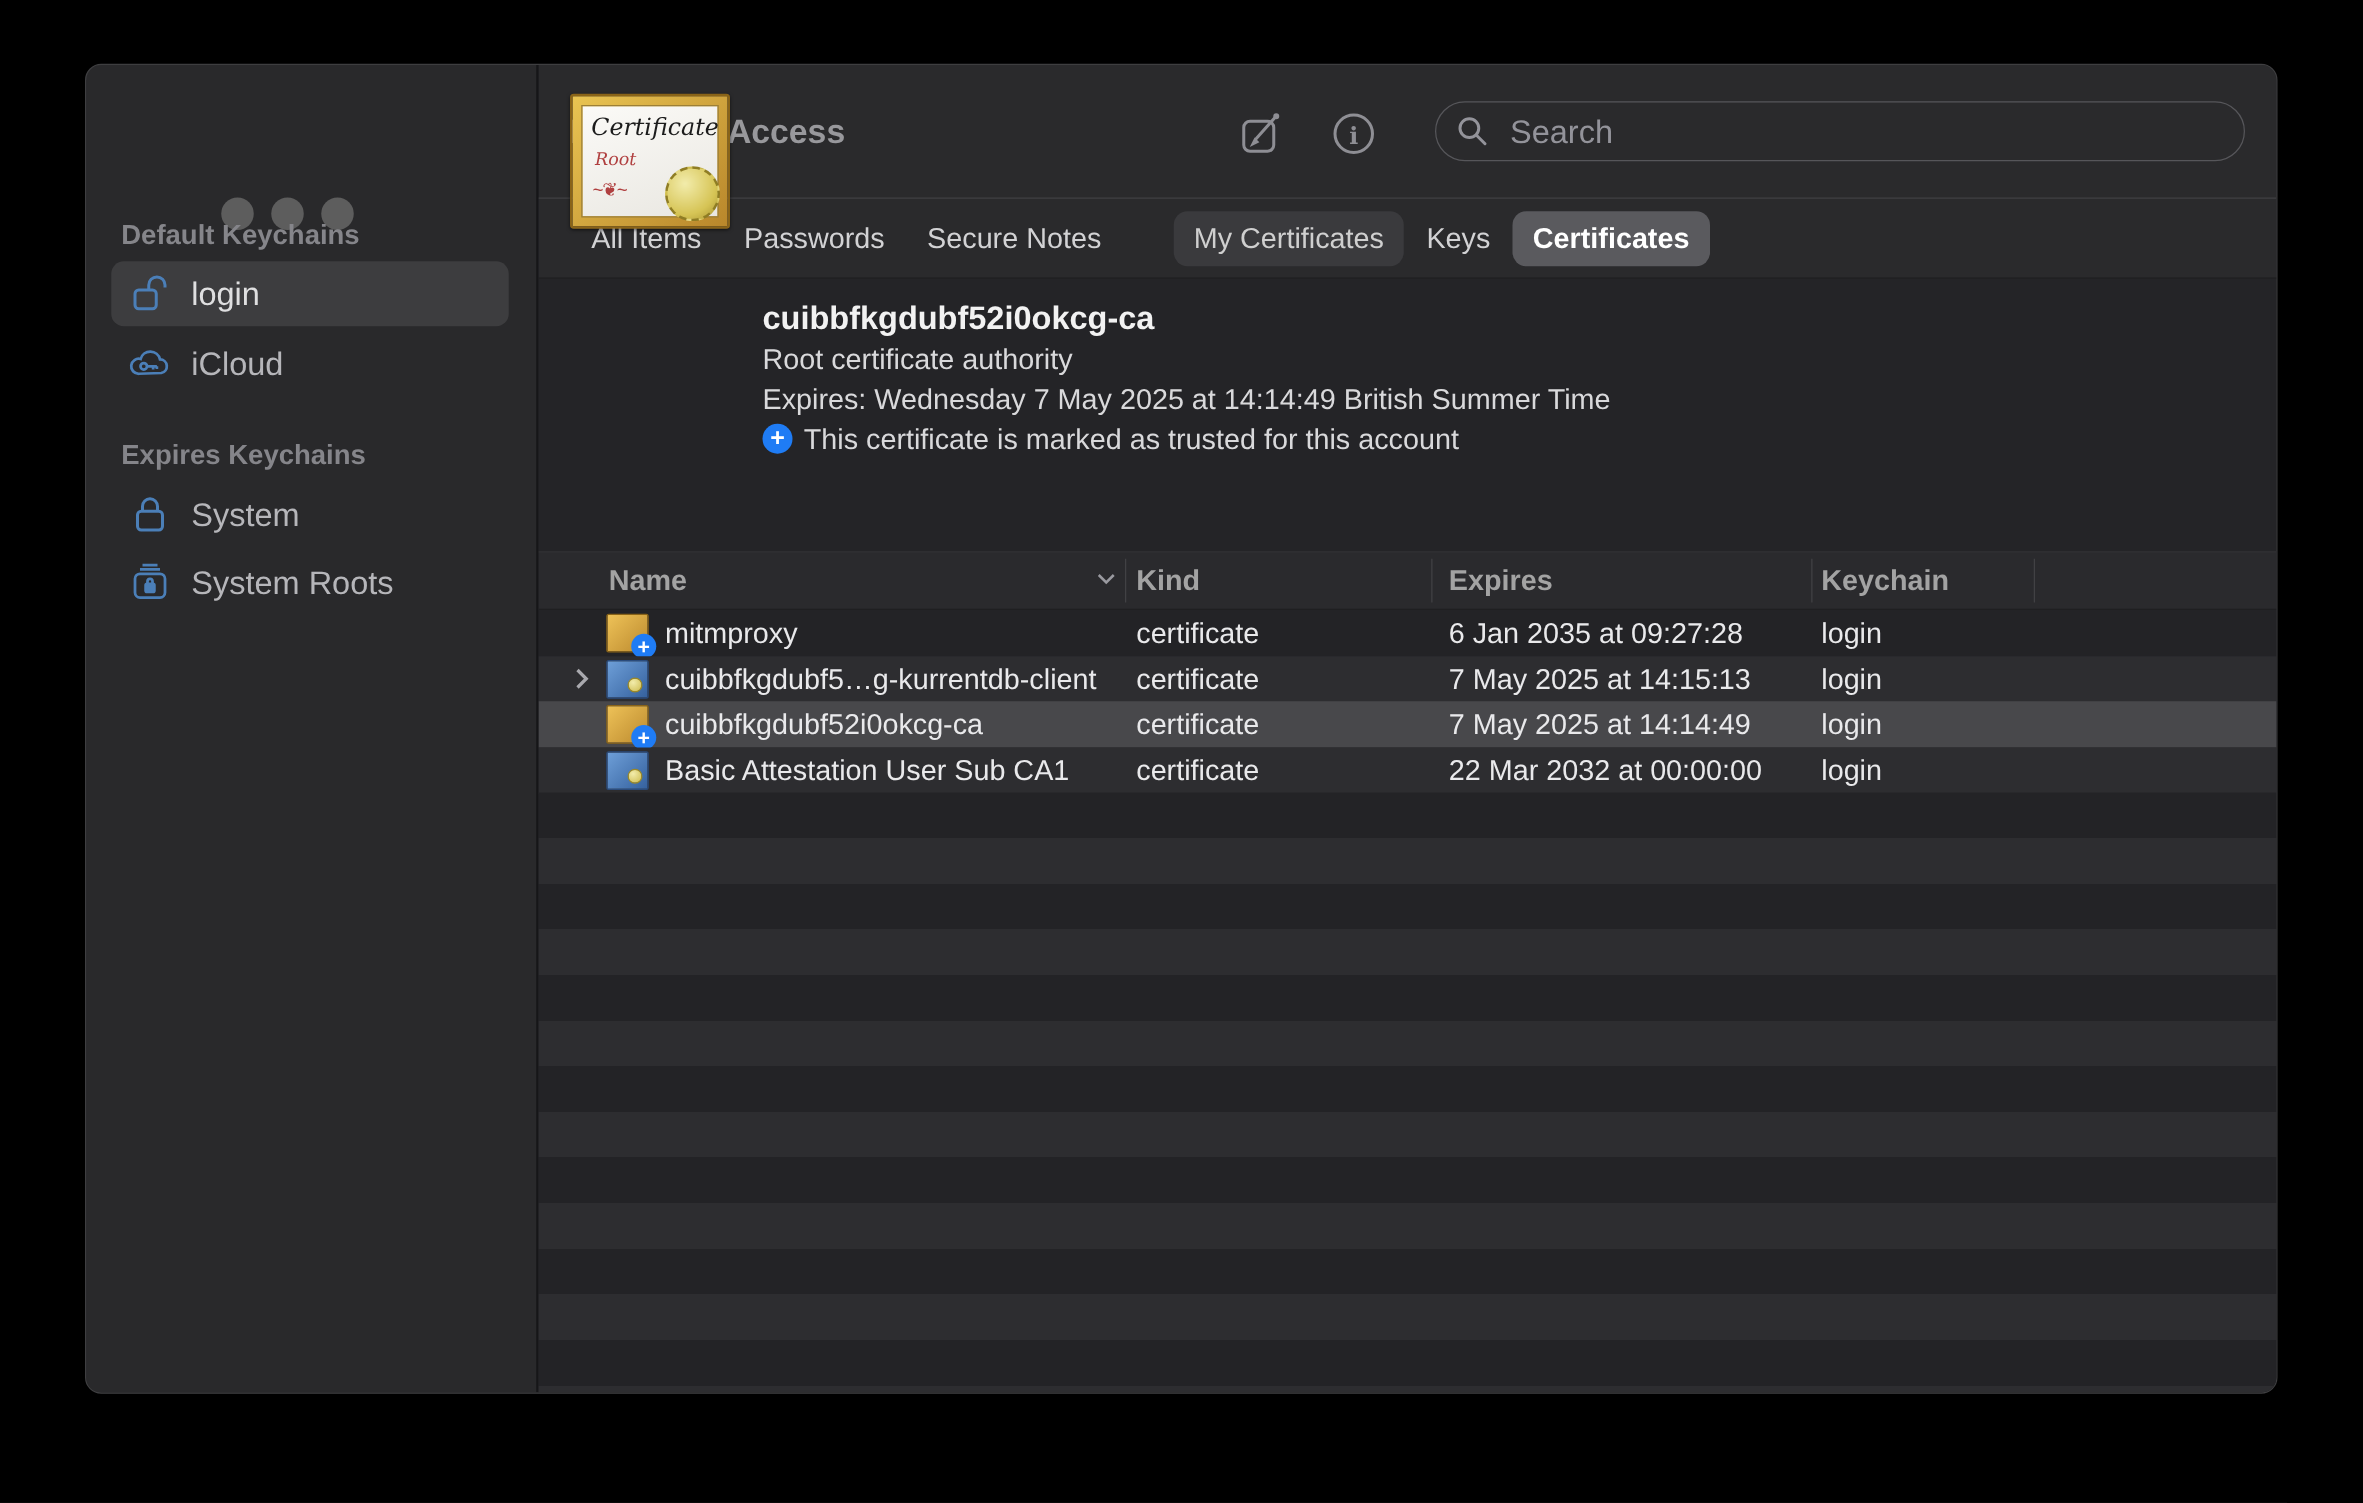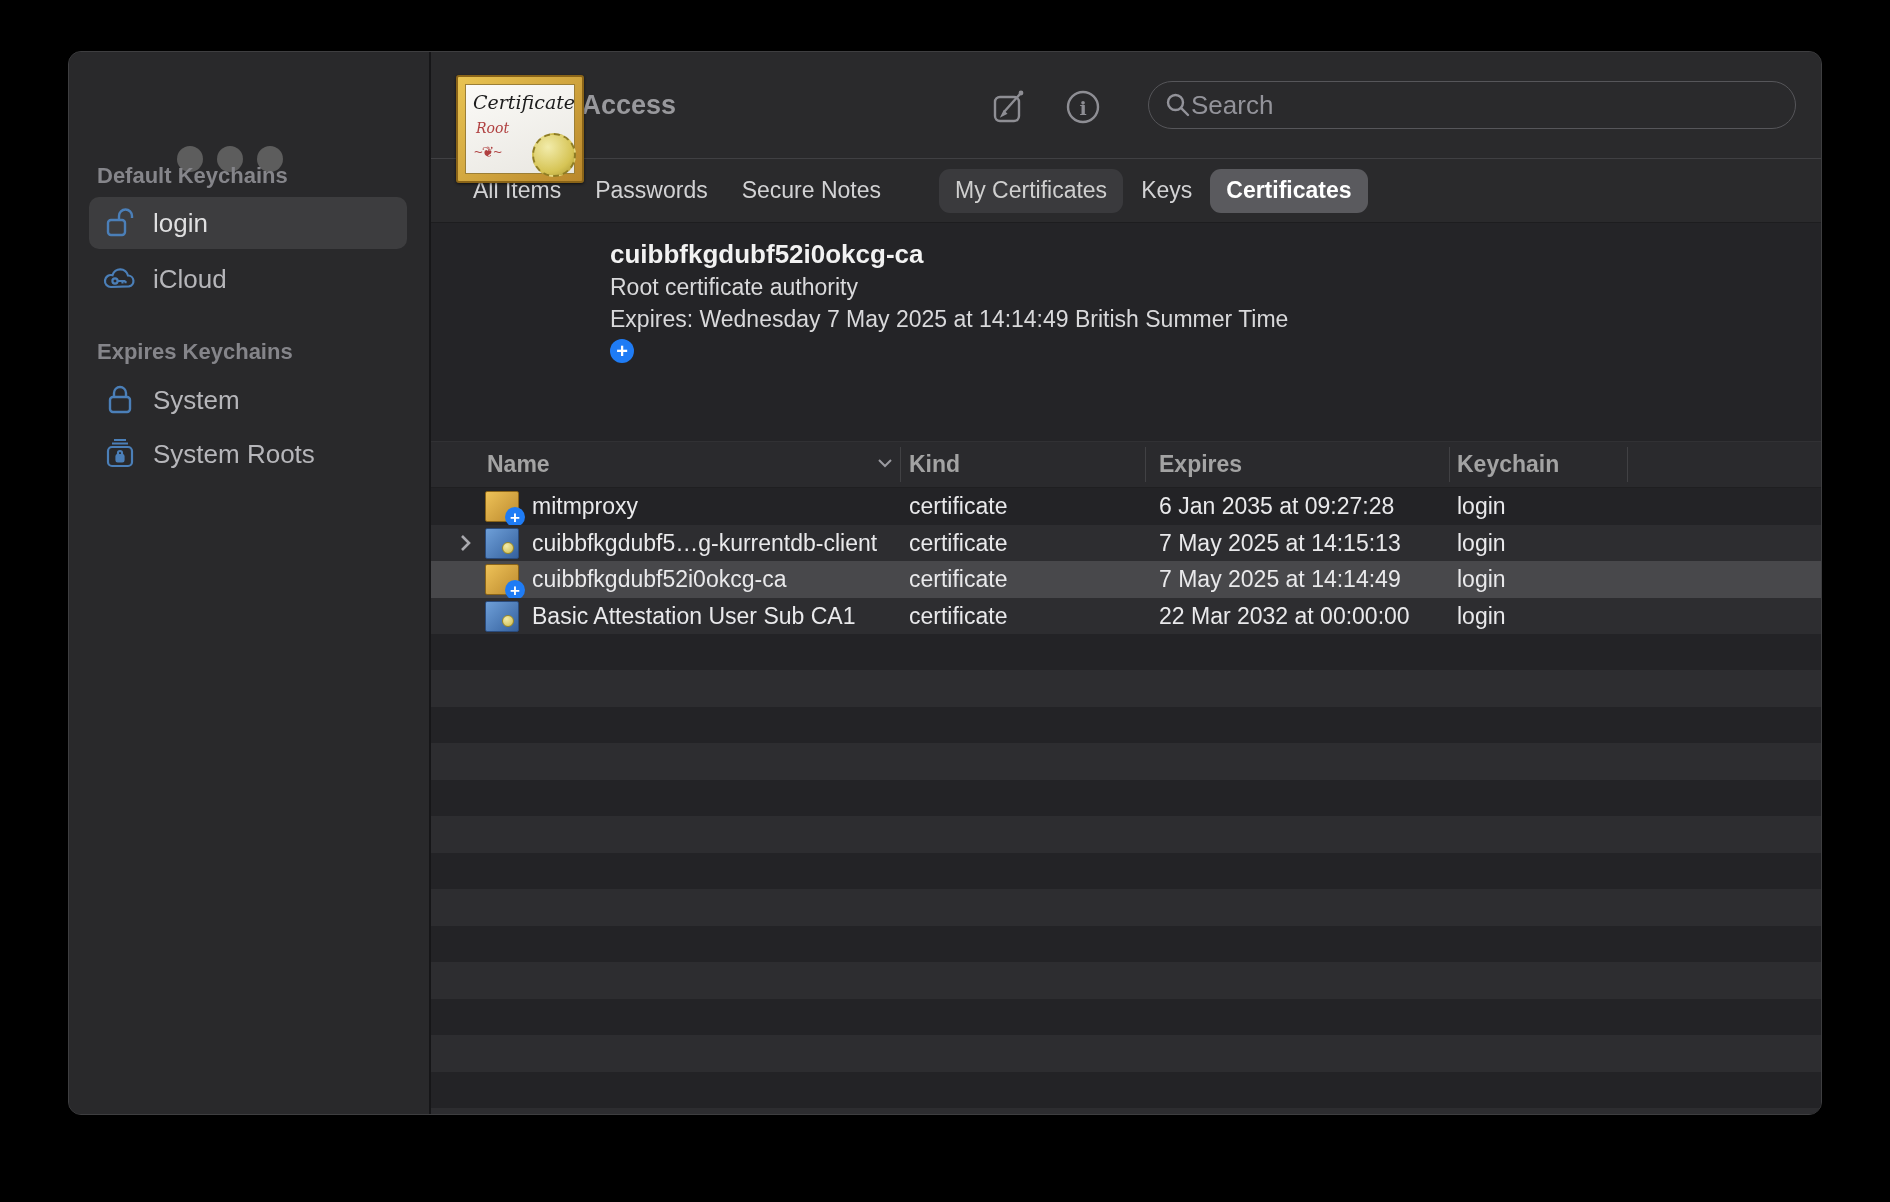--- a/index.html
+++ b/index.html
@@ -4,38 +4,38 @@
 <style>
   * { margin:0; padding:0; box-sizing:border-box; }
   html,body { width:1890px; height:1202px; background:#000; overflow:hidden;
     font-family:"Liberation Sans","DejaVu Sans",sans-serif; }
   .abs { position:absolute; }
 
   #window { position:absolute; left:68px; top:51px; width:1754px; height:1064px;
     background:#29292b; border-radius:13px; border:1px solid #3e3e40; overflow:hidden; }
 
   
-  #sidebar { position:absolute; left:0; top:0; width:360px; height:100%; background:#29292b; }
+  #sidebar { position:absolute; left:0; top:12px; width:360px; height:100%; background:#29292b; }
   #divider { position:absolute; left:360px; top:0; width:2px; height:100%; background:#161618; }
   .light { position:absolute; top:94px; width:26px; height:26px; border-radius:50%; background:#5d5d5d; }
   .sec-title { position:absolute; left:28px; height:28px; font-size:22px; font-weight:700; color:#85858a; line-height:28px; }
   .side-item { position:absolute; left:20px; width:318px; height:52px; border-radius:10px;
     display:flex; align-items:center; color:#b6b6ba; font-size:26px; }
   .side-item.selected { background:#3d3d3f; color:#dfdfe0; }
   .side-item .sicon { width:34px; height:34px; margin:0 16px 0 14px; flex:0 0 auto; display:flex; align-items:center; justify-content:center; }
 
   
   #pane { position:absolute; left:362px; top:0; width:1392px; height:100%; background:#2a2a2c; }
   #win-title { position:absolute; left:24px; top:0; height:106px; line-height:106px;
     font-size:27px; font-weight:700; color:#98989c; }
   .toolbtn { position:absolute; top:33px; width:44px; height:44px; display:flex; align-items:center; justify-content:center; }
   #search { position:absolute; left:717px; top:29px; width:648px; height:48px; border:1.5px solid #56565a;
     border-radius:24px; display:flex; align-items:center; padding-left:16px; }
   #search input { background:transparent; border:none; outline:none; color:#d8d8da; font-size:26px;
-    width:560px; margin-left:0; font-family:inherit; }
+    width:560px; margin-left:17px; font-family:inherit; }
   #search input::placeholder { color:#93939a; }
 
   #tabbar { position:absolute; left:0; top:106px; width:100%; height:65px;
     border-top:1px solid #404043; border-bottom:1px solid #1d1d1f; background:#2a2a2c;
     display:flex; align-items:center; padding-left:26px; gap:2px; }
   .tab { height:44px; padding:0 16px; border-radius:11px; display:flex; align-items:center;
     font-size:23px; color:#d2d2d4; white-space:nowrap; }
   .tab.hover { background:#3a3a3d; color:#cfcfcf;margin-left:40px; }
   .tab.selected { background:#5a5a5e; color:#ffffff; font-weight:700; }
 
@@ -207,20 +207,21 @@
         <div class="flourish">~❦~</div>
         <div class="seal"></div>
       </div>
     </div>
     <div class="abs" style="left:179px; top:185px;">
       <div id="detail-name">cuibbfkgdubf52i0okcg-ca</div>
       <div class="dsub">Root certificate authority</div>
       <div class="dsub">Expires: Wednesday 7 May 2025 at 14:14:49 British Summer Time</div>
       <div class="dsub dline">
         <span class="plusbadge">+</span>
+        <span>This certificate is marked as trusted for this account</span>
       </div>
     </div>
 
     <div id="thead">
       <span class="hlabel" style="left:56px">Name</span>
       <svg class="abs" style="left:444px; top:14px" width="20" height="14" viewBox="0 0 20 14">
         <path d="M4 4 l6 6 6-6" fill="none" stroke="#9a9aa0" stroke-width="2"></path>
         </svg>
       <span class="hlabel" style="left:478px">Kind</span>
       <span class="hlabel" style="left:728px">Expires</span>

